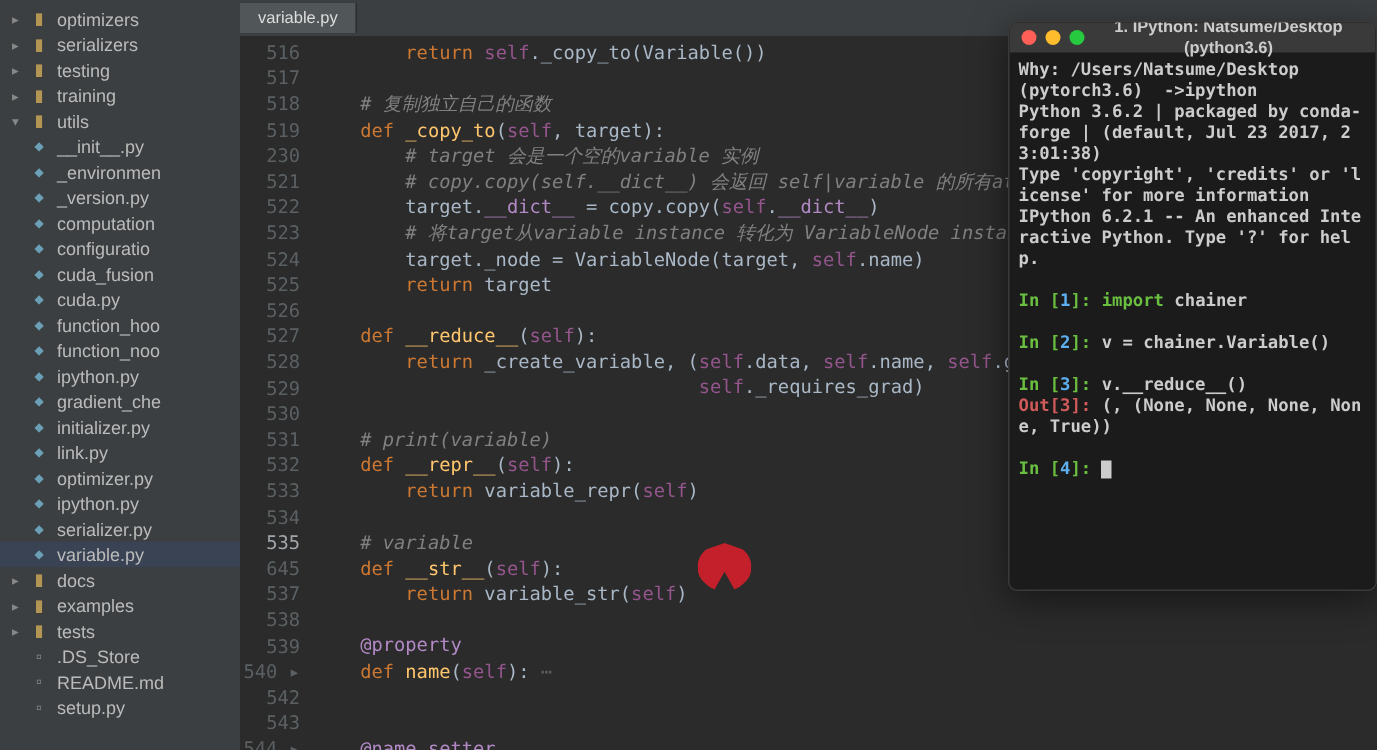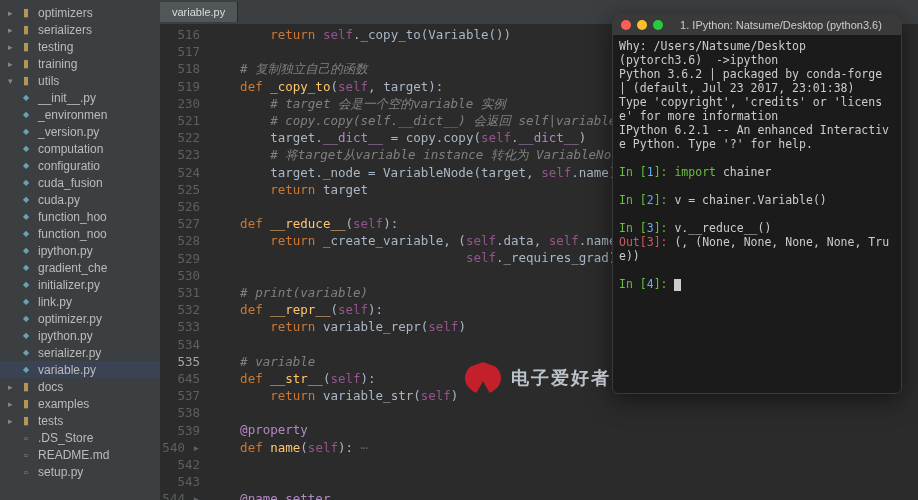--- a/index.html
+++ b/index.html
@@ -30,24 +30,24 @@
   .tab { padding: 4px 12px; background: #515658; color: #ddd; font-family: -apple-system, sans-serif; font-size: 11px; border-right: 1px solid #2b2b2b; }
   .editor { flex: 1; display: flex; overflow: hidden; line-height: 17.2px; font-size: 12.5px; }
   .gutter { width: 50px; text-align: right; color: #5a6063; padding-right: 10px; padding-top: 2px; user-select: none; }
   .gutter .hl { color: #a0a6ab; }
   .code { flex: 1; padding-top: 2px; white-space: pre; overflow: hidden; }
   .code .line { height: 17.2px; }
   .c-kw { color: #cc7832; } .c-def { color: #ffc66d; } .c-self { color: #94558d; } .c-cmt { color: #808080; font-style: italic; }
   .c-attr { color: #b389c5; }
   .fold { color: #5a6063; }
   
-  .terminal { position: absolute; top: 14px; right: 16px; width: 290px; height: 380px;
+  .terminal { position: absolute; top: 14px; right: 0; width: 246px; height: 380px;
     background: #1b1b1b; border: 1px solid #3a3a3a; border-radius: 6px;
     box-shadow: 0 6px 24px rgba(0,0,0,0.5); overflow: hidden;
-    font-family: "Menlo", monospace; font-size: 11.5px; line-height: 14px; }
+    font-family: "Menlo", monospace; font-size: 11.5px; line-height: 14px; font-weight: bold; }
   .term-titlebar { height: 20px; background: #3a3a3a; display: flex; align-items: center;
     padding: 0 8px; gap: 6px; }
   .tbtn { width: 10px; height: 10px; border-radius: 50%; }
   .tb-red { background: #ff5f56; } .tb-yellow { background: #ffbd2e; } .tb-green { background: #27c93f; }
   .term-title { flex: 1; text-align: center; color: #ccc; font-size: 11px; font-family: -apple-system, sans-serif; }
   .term-body { padding: 4px 6px; color: #ccc; white-space: pre-wrap; word-break: break-all; }
   .t-green { color: #6abf40; } .t-blue { color: #5dafef; } .t-red { color: #d15a5a; }
   .cursor { display: inline-block; width: 7px; height: 12px; background: #ccc; vertical-align: middle; }
   
   .watermark { position: absolute; left: 465px; top: 362px; display: flex; align-items: center;
@@ -250,14 +250,13 @@
     <span class="tbtn tb-red"></span>
     <span class="tbtn tb-yellow"></span>
     <span class="tbtn tb-green"></span>
     <span class="term-title">1. IPython: Natsume/Desktop (python3.6)</span>
   </div>
   <div class="term-body" id="termbody"><div>Why: /Users/Natsume/Desktop</div><div>(pytorch3.6)  -&gt;ipython</div><div>Python 3.6.2 | packaged by conda-forge | (default, Jul 23 2017, 23:01:38)</div><div>Type 'copyright', 'credits' or 'license' for more information</div><div>IPython 6.2.1 -- An enhanced Interactive Python. Type '?' for help.</div><div>&nbsp;</div><div><span class="t-green">In [</span><span class="t-blue">1</span><span class="t-green">]:</span> <span class="t-green">import</span> chainer</div><div>&nbsp;</div><div><span class="t-green">In [</span><span class="t-blue">2</span><span class="t-green">]:</span> v = chainer.Variable()</div><div>&nbsp;</div><div><span class="t-green">In [</span><span class="t-blue">3</span><span class="t-green">]:</span> v.__reduce__()</div><div><span class="t-red">Out[</span><span class="t-red">3</span><span class="t-red">]:</span> (<function chainer.variable._create_variable="">, (None, None, None, None, True))</function></div><div>&nbsp;</div><div><span class="t-green">In [</span><span class="t-blue">4</span><span class="t-green">]:</span> <span class="cursor"></span></div></div>
 </div>
 
 <div class="watermark">
   <div class="wm-logo"></div>
-  <div class="wm-text">电子爱好者</div>
 </div>
 
 </body></html>

